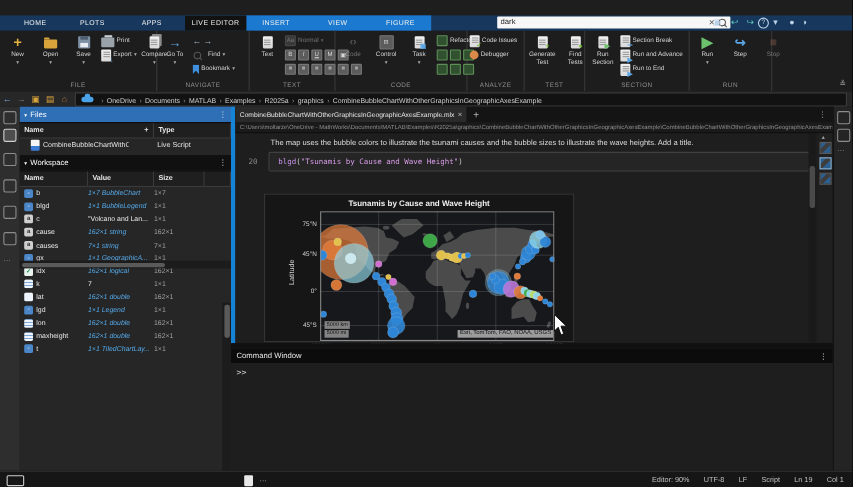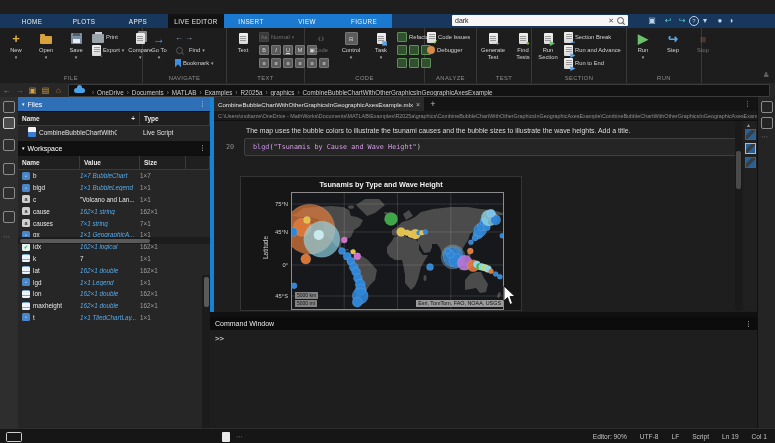--- a/index.html
+++ b/index.html
@@ -12,21 +12,21 @@
            clip-path:polygon(50% 0,66% 38%,100% 100%,56% 76%,34% 100%,0 62%,36% 44%);}
   #titlebar .ttl{font-size:7.5px;color:#c9c9c9;}
   .winbtn{width:20px;height:14px;text-align:center;line-height:14px;font-size:8px;color:#bdbdbd;}
   #winbtns{right:0;top:0;display:flex;}
   
   #tabstrip{left:0;top:14px;width:775px;height:14px;background:#17375c;}
   #ctxgroup{left:168px;top:0;width:224px;height:14px;background:#1b79cf;}
   .rtab{position:absolute;top:0;height:14px;display:flex;align-items:center;justify-content:center;
         font-size:6.3px;letter-spacing:.4px;color:#f2f2f2;white-space:nowrap;}
   .rtab.active{background:#121212;color:#eaeaea;}
-  #qsearch{left:452px;top:1px;width:176px;height:11px;background:#f7f7f7;border-radius:1px;display:flex;align-items:center;}
+  #qsearch{left:452px;top:1px;width:212px;height:11px;background:#f7f7f7;border-radius:1px;display:flex;align-items:center;}
   #qsearch input{flex:1;border:0;outline:0;background:transparent;font-size:7px;color:#222;padding:0 3px;
                  font-family:"Liberation Sans",sans-serif;}
   #qsearch .x{font-size:7px;color:#555;padding:0 2px;}
   .mag{width:5px;height:5px;border:1.2px solid #555;border-radius:50%;position:relative;margin:0 4px 0 1px;}
   .mag:after{content:'';position:absolute;width:3px;height:1.2px;background:#555;left:4px;top:5px;transform:rotate(45deg);}
   .qicon{position:absolute;top:2px;width:12px;height:10px;font-size:8px;line-height:10px;text-align:center;color:#bcd2e8;}
   
   #ribbon{left:0;top:28px;width:775px;height:55px;background:#1d1d1d;border-bottom:1px solid #101010;}
   .rsec{position:absolute;top:0;height:55px;border-right:1px solid #383838;box-sizing:border-box;}
   .rsec .rname{position:absolute;bottom:2px;left:0;right:0;text-align:center;font-size:5.8px;color:#8d8d8d;letter-spacing:.4px;}
@@ -668,21 +668,21 @@
       <span id="edkebab">⋮</span>
     </div>
     <div id="edpath">C:\Users\moltarze\OneDrive - MathWorks\Documents\MATLAB\Examples\R2025a\graphics\CombineBubbleChartWithOtherGraphicsInGeographicAxesExample\CombineBubbleChartWithOtherGraphicsInGeographicAxesExamp...</div>
     <div id="edbody">
       <div id="para">The map uses the bubble colors to illustrate the tsunami causes and the bubble sizes to illustrate the wave heights. Add a title.</div>
       <div id="lineno">20</div>
       <div id="codebox">
         <code><span class="tok-fn">blgd</span><span class="tok-p">(</span><span class="tok-str">"Tsunamis by Cause and Wave Height"</span><span class="tok-p">)</span></code>
       </div>
       <div id="figure">
-        <div id="figtitle">Tsunamis by Type and Wave Height</div>
+        <div id="figtitle">Tsunamis by Cause and Wave Height</div>
         <div id="plotwrap">
           <svg id="plotsvg" width="213" height="118">
               <rect x="0" y="0" width="213" height="118" fill="#16181b"></rect>
               <g fill="#4b4b4b" transform="translate(0,0)">
                 <path d="M0,23 L5,22 L12,16 L26,15 L40,14 L52,15 L58,18 L60,24 L66,25 L72,28 L69,34 L63,38 L60,45 L54,48 L50,52 L50,56 L54,60 L58,64 L61,68 L58,67 L53,61 L48,56 L44,53 L40,48 L35,44 L33,38 L32,32 L27,27 L18,25 L8,25 Z"></path>
                 <path d="M65,13 L74,7 L88,7 L94,13 L84,21 L76,24 L70,18 Z"></path>
                 <path d="M61,68 L64,64 L71,64 L77,68 L86,78 L84,88 L79,93 L74,100 L69,106 L65,105 L65,97 L66,86 L62,78 L59,72 Z"></path>
                 <path d="M101,43 L101,38 L106,35 L111,30 L118,28 L124,25 L130,20 L142,17 L160,15 L177,15 L189,17 L201,18 L212,21 L212,23 L202,24 L200,29 L195,28 L191,31 L186,35 L183,39 L179,42 L177,48 L172,56 L170,62 L167,65 L166,61 L164,58 L161,55 L159,56 L155,62 L152,65 L149,56 L146,52 L141,52 L141,55 L139,60 L133,61 L132,59 L127,50 L126,44 L121,43 L117,41 L112,42 L108,42 L105,44 Z"></path>
                 <path d="M112,22 L118,18 L122,24 L115,28 Z"></path>
                 <path d="M103,45 L112,43 L118,46 L125,48 L128,50 L128,58 L132,63 L137,63 L130,75 L127,87 L124,94 L120,98 L114,91 L114,83 L112,72 L111,68 L104,68 L99,65 L96,61 L96,55 L101,49 Z"></path>

